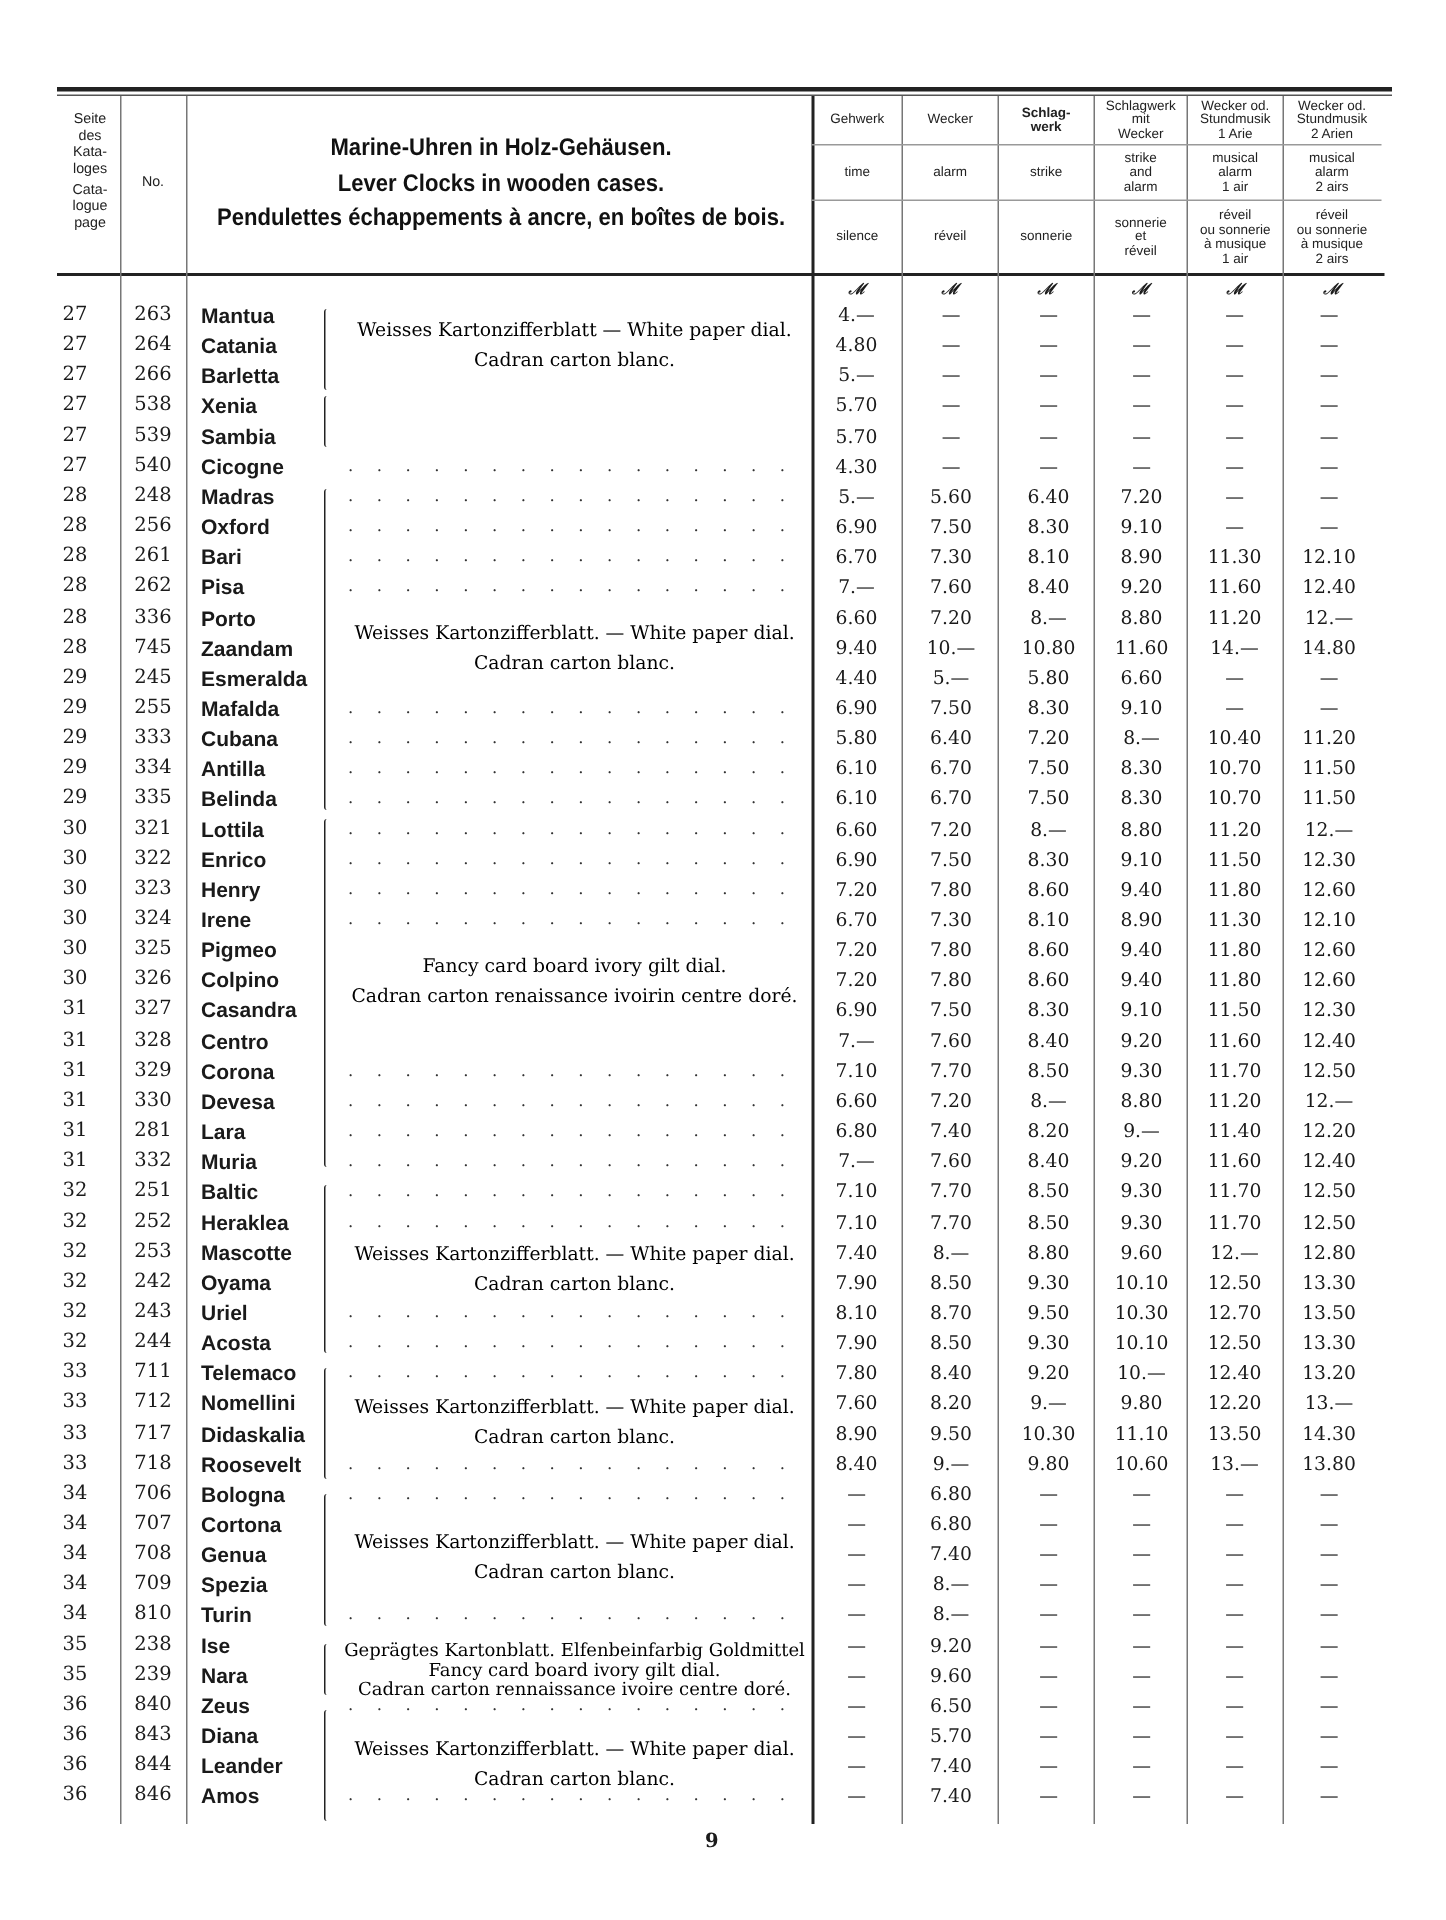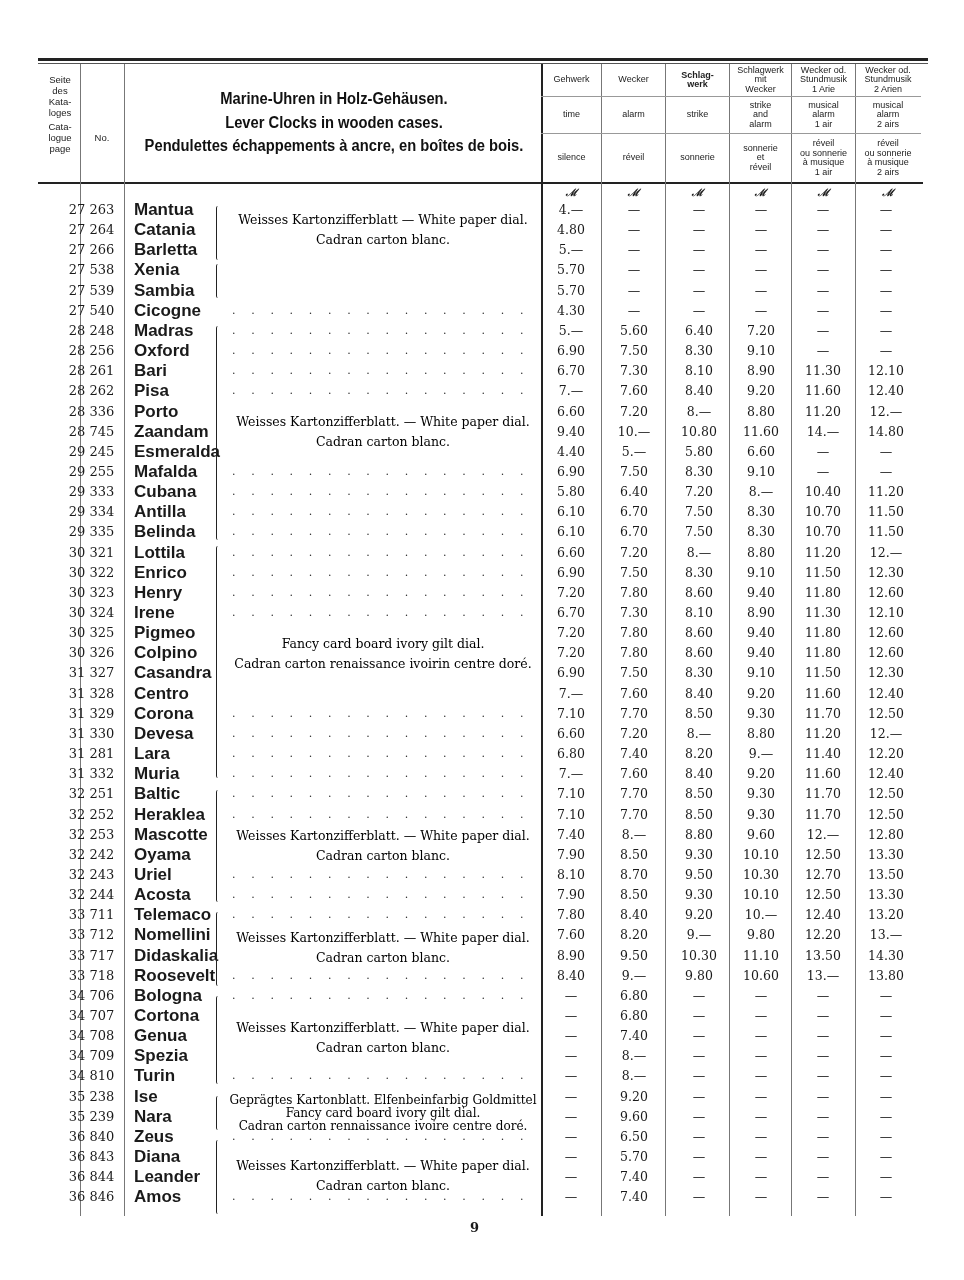--- a/index.html
+++ b/index.html
@@ -13,23 +13,23 @@
   .hline { position:absolute; height:1px; background:#999; }
   .hdr-small { position:absolute; font-family:"Liberation Sans", sans-serif; font-size:9.5px; line-height:11px; text-align:center; color:#222; }
   .hdr-cell { position:absolute; font-family:"Liberation Sans", sans-serif; font-size:9px; line-height:9.5px; text-align:center; color:#222; display:flex; align-items:center; justify-content:center; }
   .title { position:absolute; left:125px; width:418px; text-align:center; font-family:"Liberation Sans", sans-serif; font-weight:bold; color:#111; transform:scaleX(0.92); transform-origin:center; }
   .t1 { top:90px; font-size:16px; }
   .t2 { top:114px; font-size:16px; }
   .t3 { top:137px; font-size:16px; }
   .mark { position:absolute; top:185px; font-family:"DejaVu Serif", serif; font-style:italic; font-size:10px; font-weight:bold; text-align:center; }
   .row { position:absolute; left:0; height:20px; width:964px; }
   .c { position:absolute; top:0; font-size:13px; line-height:20px; font-family:"DejaVu Serif", serif; }
-  .c.page-no { left:57px; width:40px; text-align:center; }
+  .c.page-no { left:30px; width:40px; text-align:center; }
   .c.no { left:82px; width:40px; text-align:center; }
-  .c.name { left:134px; font-family:"Liberation Sans", sans-serif; font-weight:bold; font-size:17px; }
+  .c.name { left:134px; font-family:"Liberation Sans", sans-serif; font-weight:bold; font-size:14px; }
   .c.dots { left:232px; width:300px; letter-spacing:6.1px; color:#333; font-size:11px; overflow:hidden; white-space:nowrap; }
   .c.price { text-align:center; font-size:12.5px; }
   .p0 { left:548px; width:46px; }
   .p1 { left:604px; width:60px; }
   .p2 { left:668px; width:62px; }
   .p3 { left:732px; width:58px; }
   .p4 { left:792px; width:62px; }
   .p5 { left:856px; width:60px; }
   .dial { position:absolute; left:228px; width:310px; text-align:center; font-size:12.5px; line-height:20px; color:#000000; }
   .dial.tight { line-height:13px; font-size:12px; }
@@ -45,21 +45,21 @@
 
   <div class="hdr-small" style="left:40px;top:74px;width:40px;">
     <div>Seite</div>
     <div>des</div>
     <div>Kata-</div>
     <div>loges</div>
     <div style="margin-top:3px">Cata-</div>
     <div>logue</div>
     <div>page</div>
   </div>
-  <div class="hdr-small" style="left:82px;top:116px;width:40px;margin-top:16px;">No.</div>
+  <div class="hdr-small" style="left:82px;top:116px;width:40px;">No.</div>
 
   <div class="title t1">Marine-Uhren in Holz-Gehäusen.</div>
   <div class="title t2">Lever Clocks in wooden cases.</div>
   <div class="title t3">Pendulettes échappements à ancre, en boîtes de bois.</div>
 
   <div id="price-headers">
       <div class="hdr-cell" style="left: 542px; width: 59px; top: 65px; height: 30px; white-space: pre-line; text-align: center;">Gehwerk</div>
       <div class="hdr-cell" style="left: 542px; width: 59px; top: 97px; height: 36px; white-space: pre-line;">time</div>
       <div class="hdr-cell" style="left: 542px; width: 59px; top: 134px; height: 48px; white-space: pre-line;">silence</div>
       <div class="hdr-cell" style="left: 602px; width: 63px; top: 65px; height: 30px; white-space: pre-line;">Wecker</div>

